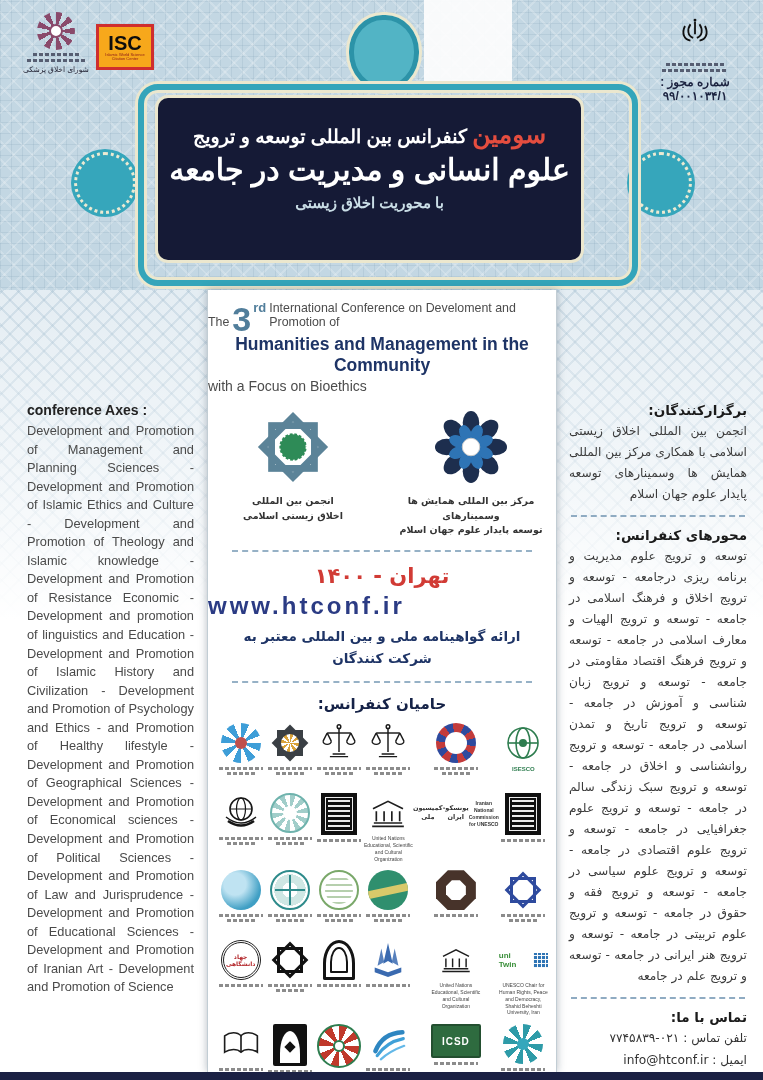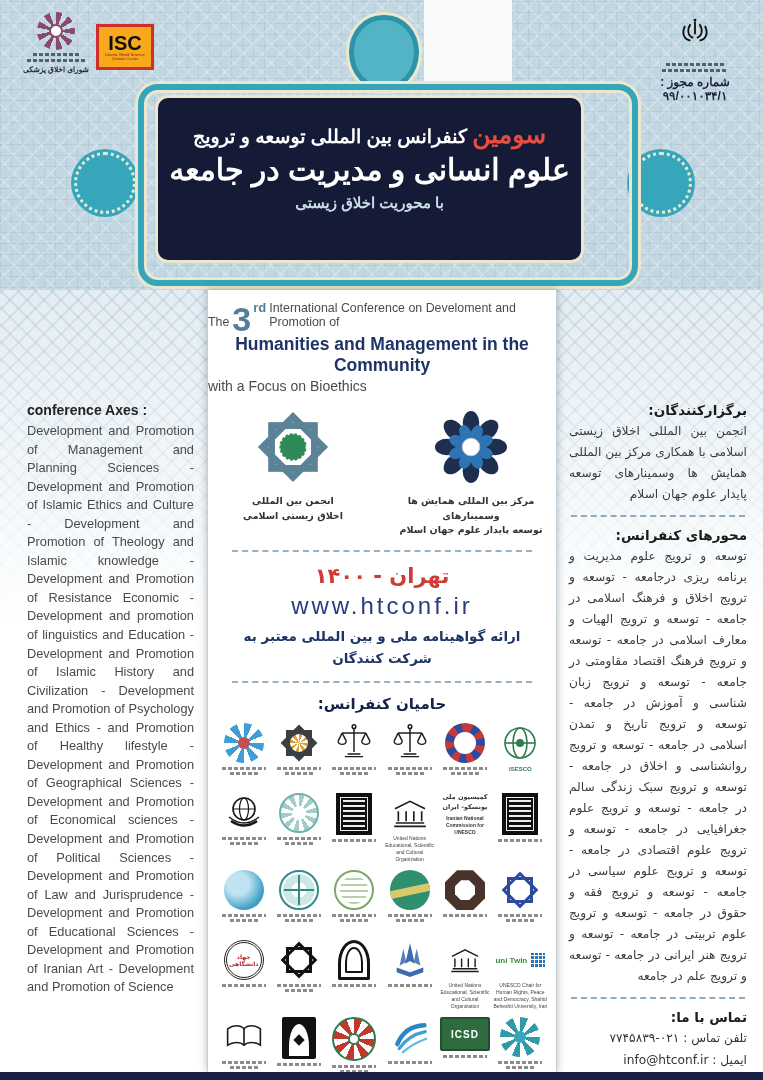--- a/index.html
+++ b/index.html
@@ -22,21 +22,21 @@
   .b1{margin-top:22px;font-size:19px;font-weight:700;}
   .b1 .hl{color:#e44d3f;font-size:25px;font-weight:800;}
   .b2{font-size:30px;font-weight:800;margin-top:3px;letter-spacing:.5px;}
   .b3{font-size:15px;margin-top:7px;color:#c9dde6;font-weight:600;}
   
   .logo-ethics{position:absolute;left:16px;top:12px;width:80px;text-align:center;}
   .eth-flower{width:38px;height:38px;margin:0 auto;border-radius:50%;background:repeating-conic-gradient(#8a4a6b 0 20deg, transparent 20deg 40deg);position:relative;}
   .eth-flower::after{content:"";position:absolute;inset:12px;border-radius:50%;background:#fff;border:2px solid #8a4a6b;}
   .sqg{display:block;height:3px;margin:3px auto 0;background:repeating-linear-gradient(90deg,#3a3f55 0 4px,transparent 4px 6px);opacity:.8;}
   .sqg.w1{width:58px;} .sqg.w2{width:66px;} .sqg.w3{width:46px;}
-  .eth-cap{display:block;font-size:7.5px;font-weight:700;color:#223;margin-top:3px;}
+  .eth-cap{display:block;font-size:7.5px;font-weight:400;color:#223;margin-top:3px;}
   .logo-isc{position:absolute;left:96px;top:24px;width:58px;height:46px;background:#f7a81b;border:3px solid #cf2e2e;box-sizing:border-box;display:flex;flex-direction:column;align-items:center;justify-content:center;}
   .isc-txt{font-size:20px;font-weight:900;color:#0d0d0d;line-height:.9;}
   .isc-sub{font-size:4px;color:#8b1a1a;margin-top:1px;text-align:center;line-height:1;}
   .logo-gov{position:absolute;right:20px;top:16px;width:96px;text-align:center;}
   .gov-license{display:block;font-size:12px;font-weight:700;color:#1c2340;margin-top:3px;}
   
   .col{position:absolute;top:290px;height:782px;box-sizing:border-box;
     background-color:#e4edf3;
     background-image:
       linear-gradient(180deg, rgba(255,255,255,0) 0, #fff 330px),
@@ -57,21 +57,21 @@
   .t1 .big3{font-size:34px;line-height:.72;color:#517e9b;font-weight:700;}
   .t1 .rd{font-size:13px;color:#517e9b;font-weight:700;margin-bottom:16px;margin-left:-1px;}
   .t1 .t1txt{margin-bottom:2px;}
   .t2{font-size:17.5px;font-weight:800;color:#1e3466;text-align:center;margin-top:3px;}
   .t3{font-size:14px;color:#4c4c4c;text-align:left;padding-right:28px;margin-top:2px;}
   .orgs{display:flex;justify-content:center;gap:28px;margin-top:16px;}
   .org{width:150px;text-align:center;}
   .oc{font-size:9.5px;font-weight:700;color:#333;line-height:1.55;margin-top:6px;font-family:"DejaVu Sans",sans-serif;}
   .dash{border-top:2px dashed #96b1c6;margin:12px 24px;}
   .city{font-size:21px;font-weight:800;color:#d13b35;margin-top:10px;text-align:center;font-family:"DejaVu Sans",sans-serif;}
-  .web{font-size:24px;font-weight:400;color:#2b3b84;letter-spacing:3px;text-align:center;margin-top:4px;}
+  .web{font-size:24px;font-weight:700;color:#2b3b84;letter-spacing:3px;margin-top:4px;}
   .cert{font-size:13.5px;font-weight:700;color:#1e3466;text-align:center;line-height:1.6;margin-top:6px;font-family:"DejaVu Sans",sans-serif;}
   .sp-title{font-size:15px;font-weight:800;color:#152247;text-align:center;margin:2px 0 8px;font-family:"DejaVu Sans",sans-serif;}
   
   .grid{display:grid;grid-template-columns:repeat(6,1fr);padding:0 8px;row-gap:6px;}
   .sp{display:flex;flex-direction:column;align-items:center;min-height:62px;padding-top:2px;}
   .ic{width:40px;height:40px;position:relative;display:flex;align-items:center;justify-content:center;flex:0 0 auto;}
   .sq{display:block;width:44px;height:3px;margin-top:4px;background:repeating-linear-gradient(90deg,#6f6f6f 0 4px,transparent 4px 6px);opacity:.8;}
   .sq.s2{width:28px;margin-top:2px;}
   .cap{font-size:5px;color:#444;text-align:center;line-height:1.35;margin-top:2px;max-width:56px;}
   .capfa{font-size:6.5px;color:#333;font-weight:700;line-height:1.5;text-align:center;font-family:"DejaVu Sans",sans-serif;}
@@ -104,21 +104,21 @@
   .c-ornteal{border:2px solid #6fb3ad;background:repeating-conic-gradient(rgba(111,179,173,.65) 0 18deg, transparent 18deg 36deg);position:relative;}
   .c-ornteal::after{content:"";position:absolute;inset:11px;border-radius:50%;background:#fff;}
   .compass{border:2px solid #2e8b8b;background:radial-gradient(circle, #fff 0 30%, #cfe7e4 30% 62%, #fff 62%);position:relative;}
   .compass::after{content:"";position:absolute;inset:3px;background:linear-gradient(#2e8b8b,#2e8b8b) center/2px 100% no-repeat,linear-gradient(#2e8b8b,#2e8b8b) center/100% 2px no-repeat;}
   .jahad{width:40px;height:40px;border-radius:50%;border:3px double #222;box-sizing:border-box;display:flex;align-items:center;justify-content:center;text-align:center;}
   .jahad span{font-size:6px;font-weight:800;color:#b3262a;line-height:1.3;font-family:"DejaVu Sans",sans-serif;}
   .icsd-box{width:46px;height:30px;background:#2e6b3f;border:2px solid #234f30;color:#fff;font-weight:800;font-size:10px;display:flex;align-items:center;justify-content:center;border-radius:2px;letter-spacing:1px;}
   .utrow{display:flex;align-items:center;gap:3px;height:40px;}
   .ut-txt{font-size:8px;font-weight:800;color:#3a8f3a;}
   .ut-block{width:15px;height:15px;background-color:#2e74b5;background-image:repeating-linear-gradient(90deg,rgba(255,255,255,.95) 0 1px,transparent 1px 4px),repeating-linear-gradient(0deg,rgba(255,255,255,.95) 0 1px,transparent 1px 4px);}
-  .txtblock{display:flex;flex-direction:column;align-items:center;justify-content:center;min-height:40px;}
+  .txtblock{display:flex;flex-direction:row;align-items:center;justify-content:center;min-height:40px;}
   .txtblock .en{font-size:5px;color:#333;font-weight:700;text-align:center;line-height:1.4;margin-top:2px;}
   .bottom-bar{position:absolute;left:0;right:0;bottom:0;height:8px;background:#1b2144;}
 </style>
 </head>
 <body>
 
 <div class="poster">
 
   <div class="white-strip"></div>
   <div class="med-t"></div>

